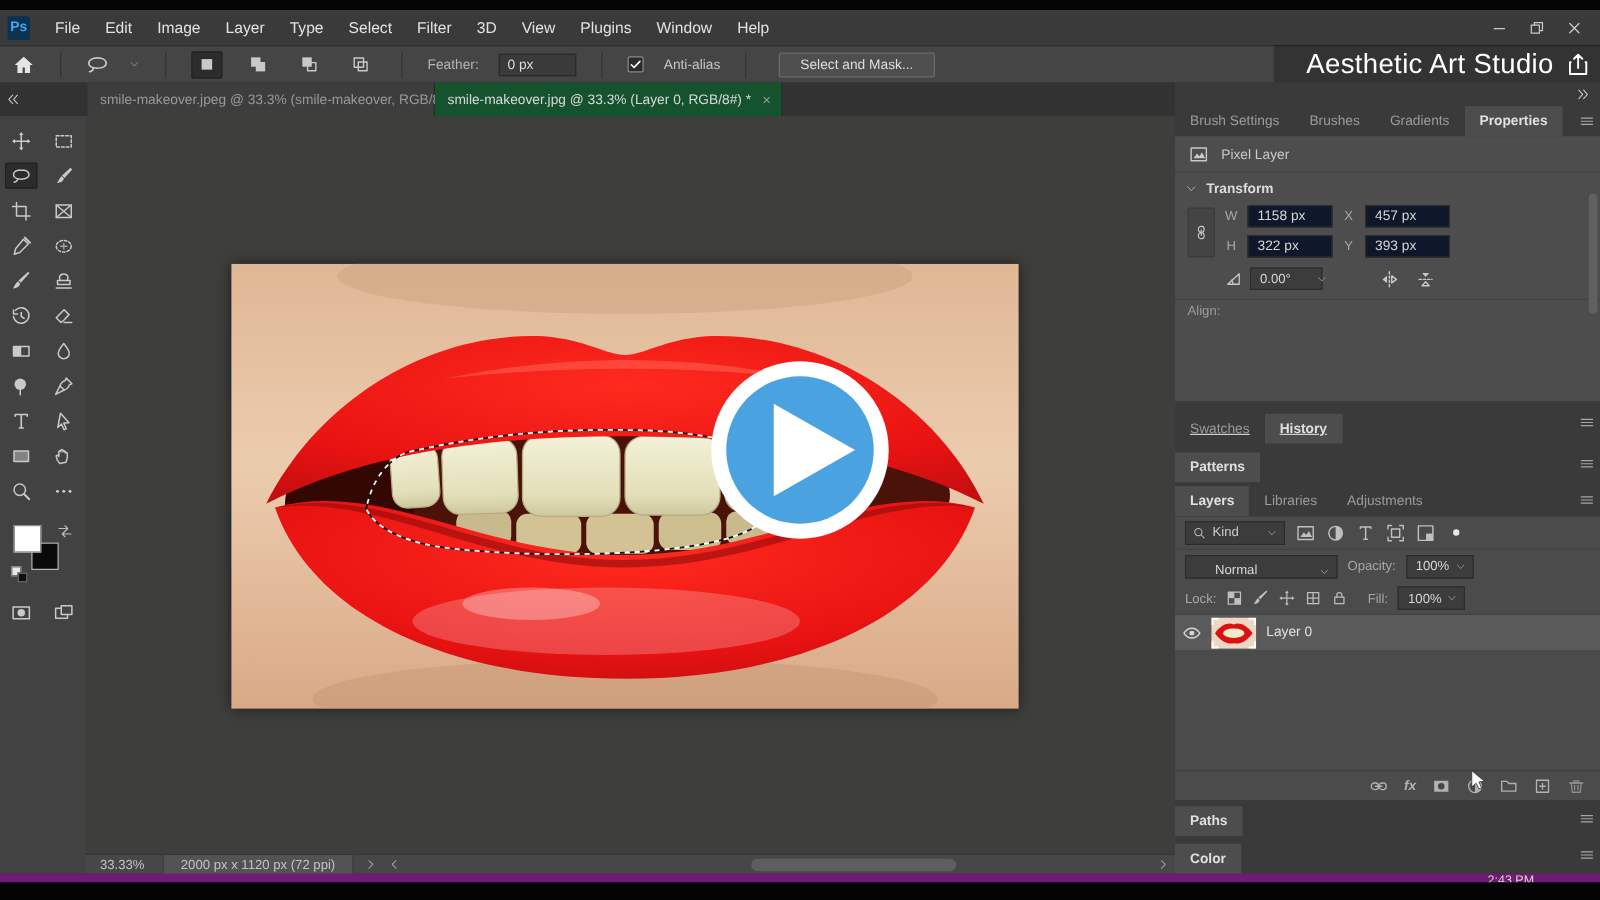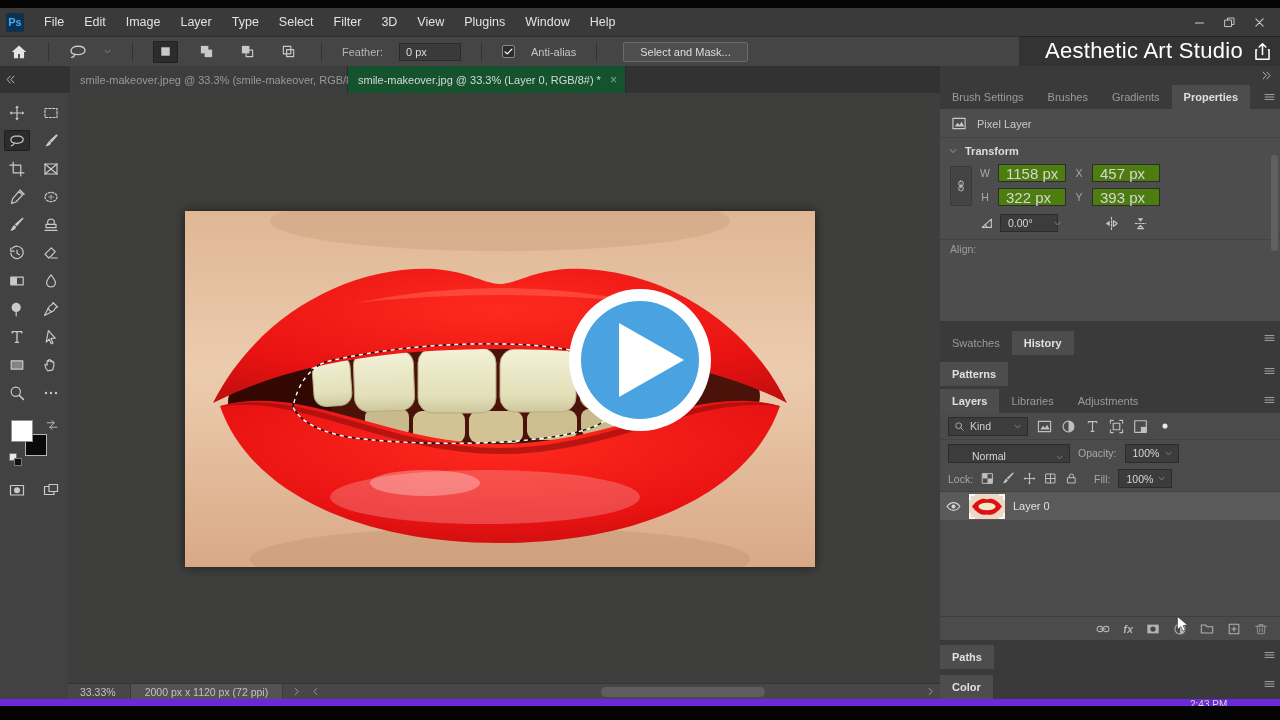--- a/index.html
+++ b/index.html
@@ -98,22 +98,22 @@
   .pix-label { font-size:11px; color:#c9c9c9; }
   .sec-head { display:flex; align-items:center; gap:7px; padding:7px 8px 5px; }
   .sec-head .ico { width:10px; height:10px; color:#b0b0b0; }
   .sec-title { font-size:11px; font-weight:bold; color:#dcdcdc; }
   #transform-grid { display:flex; gap:8px; padding:2px 0 0 10px; }
   #link-dim { width:22px; height:40px; margin-top:2px; background:#444; border:1px solid #3a3a3a; border-radius:2px;
     display:flex; align-items:center; justify-content:center; }
   #link-dim .ico { width:12px; height:14px; }
   .t-fields { display:grid; grid-template-columns:auto auto auto auto; column-gap:8px; row-gap:6px; align-items:center; }
   .t-label { font-size:10.5px; color:#a8a8a8; width:10px; text-align:center; }
-  .t-input { width:68px; height:18px; background:#4d7c0f; border:1px solid #2c2c2c; color:#d6d6d6;
-    font-size:15px; display:flex; align-items:center; padding-left:7px; }
+  .t-input { width:68px; height:18px; background:#0f172a; border:1px solid #2c2c2c; color:#d6d6d6;
+    font-size:11px; display:flex; align-items:center; padding-left:7px; }
   .angle-row { display:flex; align-items:center; gap:6px; padding:8px 0 0 40px; }
   .angle-row .ico { width:14px; height:14px; }
   #angle-input { width:58px; height:18px; background:#3c3c3c; border:1px solid #2c2c2c; color:#d6d6d6; font-size:10.5px;
     display:flex; align-items:center; padding:0 4px 0 7px; justify-content:space-between;gap:20px; }
   #angle-input .ico { width:9px; height:9px; color:#999; }
   .flip-icons { display:flex; gap:14px; margin-left:40px; }
   .divider { height:1px; background:#434343; margin-top:7px; }
   #align-label { font-size:10.5px; color:#9c9c9c; padding:3px 0 0 10px; }
   #prop-scroll { position:absolute; right:2px; top:46px; width:7px; height:96px; background:#606060; border-radius:3px; }
 
@@ -136,21 +136,21 @@
   .layer-row { height:28px; display:flex; align-items:center; gap:8px; padding:0 8px 0 6px; background:#5a5a5a; }
   .layer-row .eye { width:15px; height:15px; color:#d5d5d5; }
   #layer-thumb { width:36px; height:25px; flex:none; }
   #layer-name { font-size:11px; color:#e0e0e0; }
   .layers-fill { flex:1; }
   .fx-row { height:24px; border-top:1px solid #3e3e3e; display:flex; align-items:center; justify-content:flex-end; gap:13px; padding-right:12px; }
   .fx-ico { width:14px; height:14px; color:#b2b2b2; }
   #fx-label { font-size:11px; font-style:italic; font-weight:bold; color:#b2b2b2; }
 
   
-  #olive-strip { position:absolute; top:699px; left:0; width:1280px; height:7px; background:#6d28d9; overflow:hidden; }
+  #olive-strip { position:absolute; top:699px; left:0; width:1280px; height:7px; background:#701a75; overflow:hidden; }
   #task-time { position:absolute; left:1190px; top:0; font-size:10px; color:#d8d8c8; }
   #taskbar { position:absolute; top:706px; left:0; width:1280px; height:14px; background:#040404; }
 
   #cursor { position:absolute; left:1176px; top:615px; width:15px; height:18px; z-index:60; }
   #cursor svg { width:100%; height:100%; }
 </style>
 </head>
 <body>
 
 <div id="screen">
@@ -669,21 +669,21 @@
                     <path d="M5 13.5h6L8 10z"></path>
                   </svg>
                 </span>
             </div>
           </div>
           <div class="divider"></div>
           <div id="align-label">Align:</div>
           <div id="prop-scroll"></div>
         </div>
 
-        <div class="ptab-row" style="height:34px;">
+        <div class="ptab-row" style="height:34px;text-decoration:underline;">
           <div class="ptab">Swatches</div>
           <div class="ptab active">History</div>
           <span class="ico row-burger">
               <svg viewBox="0 0 16 16" fill="none" stroke="currentColor" stroke-width="1.2" stroke-linecap="round" stroke-linejoin="round">
                 <path d="M2.5 5h11M2.5 8h11M2.5 11h11"></path>
               </svg>
             </span>
         </div>
 
         <div class="ptab-row" style="height:31px;">

